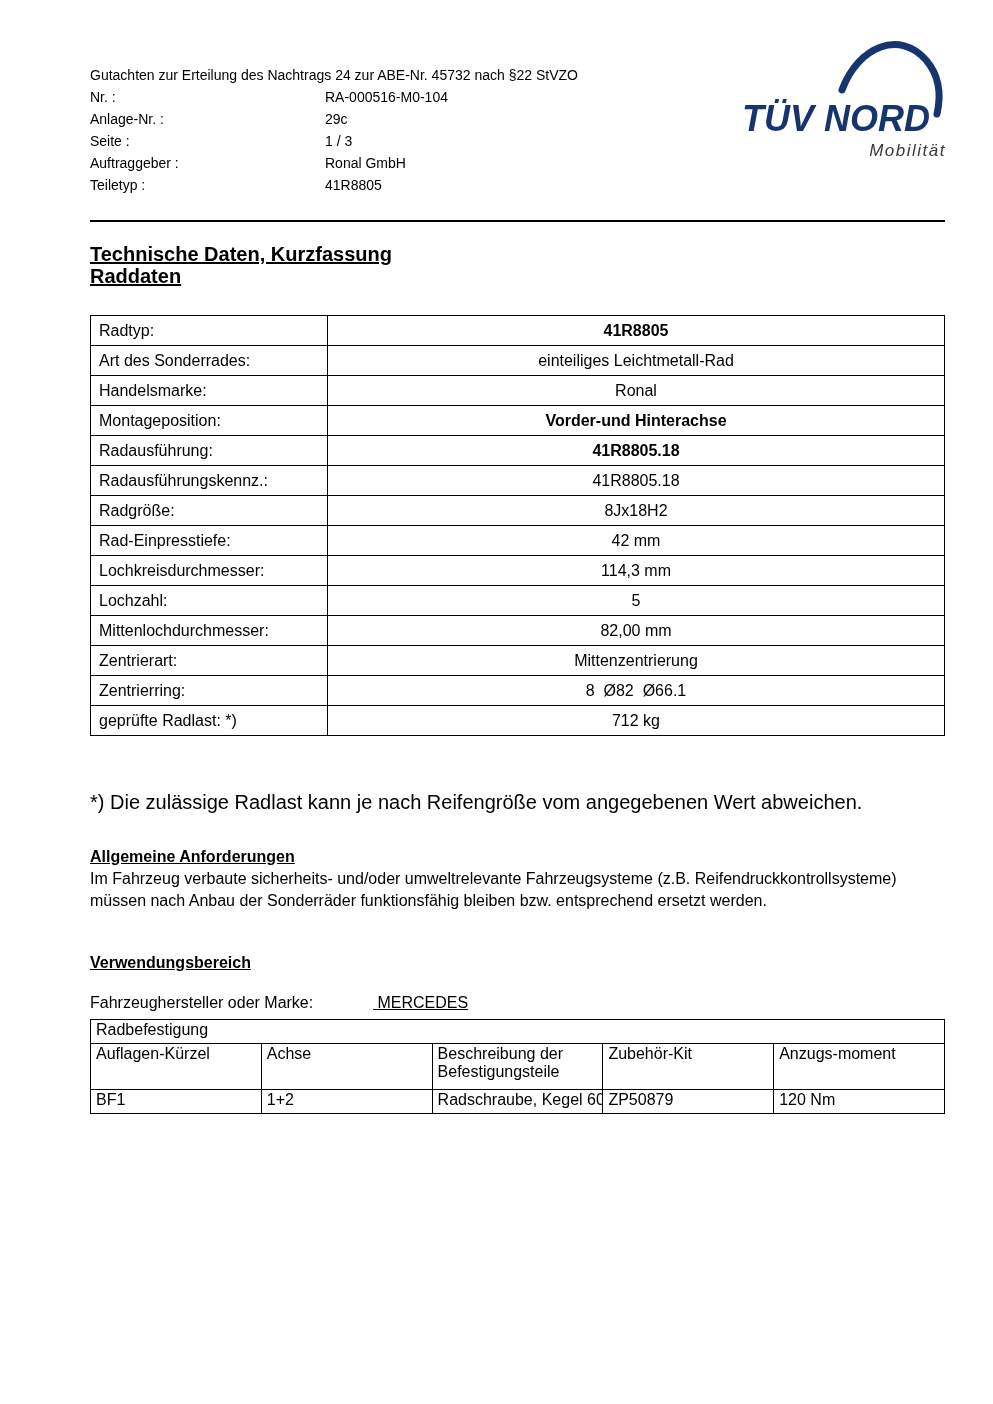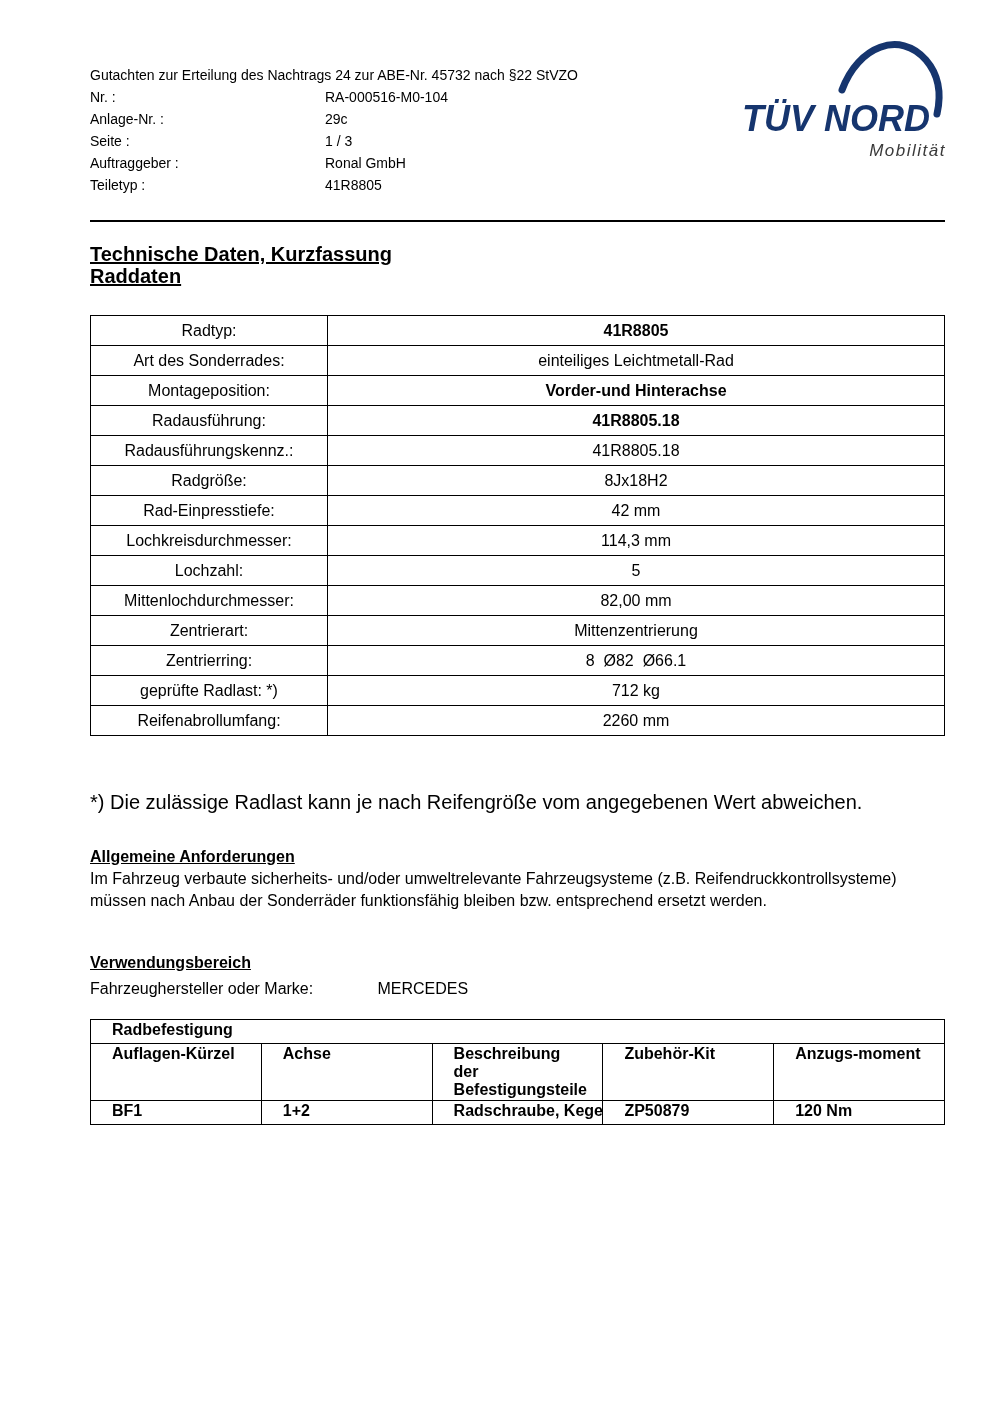--- a/index.html
+++ b/index.html
@@ -23,38 +23,38 @@
 
   .rule { position: absolute; top: 220px; left: 90px; width: 855px; height: 2px; background: #000; }
 
   
   .headings { position: absolute; top: 243px; left: 90px; font-size: 20px; line-height: 22px; }
   .h-bold-u { font-weight: bold; text-decoration: underline; }
 
   
   .rad-table { position: absolute; top: 315px; left: 90px; width: 855px; border-collapse: collapse; font-size: 16px; }
   .rad-table td { border: 1.5px solid #000; height: 30px; padding: 2px 8px; vertical-align: middle; }
-  .rad-table td.lbl { width: 237px; text-align: center; }
+  .rad-table td.lbl { width: 237px; text-align: left; }
   .rad-table td.val { text-align: center; }
   .b { font-weight: bold; }
 
   .footnote { position: absolute; top: 791px; left: 90px; font-size: 20px; }
 
   
   .anford { position: absolute; top: 846px; left: 90px; width: 812px; font-size: 16px; line-height: 22px; }
   .anford .body-text { margin-top: 0px; }
 
   
   .verwend { position: absolute; top: 952px; left: 90px; font-size: 16px; line-height: 22px; }
-  .verwend .vline { margin-top: 4px; }
+  .verwend .vline { margin-top: 18px; text-decoration: underline; }
   .vlabel { display: inline-block; width: 283px; }
 
   
   .bef-table { position: absolute; top: 1019px; left: 90px; width: 855px; border-collapse: collapse; font-size: 16px; table-layout: fixed; }
-  .bef-table td, .bef-table th { border: 1.5px solid #000; padding: 1px 21px; text-align: left; vertical-align: top; font-weight: bold; }
+  .bef-table td, .bef-table th { border: 1.5px solid #000; padding: 1px 5px; text-align: left; vertical-align: top; font-weight: normal; }
   .bef-table .c1 { width: 85px; }
   .bef-table .c2 { width: 57px; }
   .bef-table .c3 { width: 528px; }
   .bef-table .c4 { width: 110px; }
   .bef-table .c5 { width: 75px; }
   .bef-table .title-row td { height: 24px; }
   .bef-table .head-row td { height: 46px; }
   .bef-table .data-row td { height: 24px; white-space: nowrap; overflow: hidden; }
 
   svg text { font-family: "Liberation Sans", sans-serif; }
@@ -107,20 +107,24 @@
     <tbody>
       <tr>
         <td class="lbl">Radtyp:</td>
         <td class="val b">41R8805</td>
       </tr>
       <tr>
         <td class="lbl">Art des Sonderrades:</td>
         <td class="val">einteiliges Leichtmetall-Rad</td>
       </tr>
       <tr>
+        <td class="lbl">Handelsmarke:</td>
+        <td class="val">Ronal</td>
+      </tr>
+      <tr>
         <td class="lbl">Montageposition:</td>
         <td class="val b">Vorder-und Hinterachse</td>
       </tr>
       <tr>
         <td class="lbl">Radausführung:</td>
         <td class="val b">41R8805.18</td>
       </tr>
       <tr>
         <td class="lbl">Radausführungskennz.:</td>
         <td class="val">41R8805.18</td>
@@ -149,24 +153,20 @@
         <td class="lbl">Zentrierart:</td>
         <td class="val">Mittenzentrierung</td>
       </tr>
       <tr>
         <td class="lbl">Zentrierring:</td>
         <td class="val">8 &nbsp;Ø82 &nbsp;Ø66.1</td>
       </tr>
       <tr>
         <td class="lbl">geprüfte Radlast: *)</td>
         <td class="val">712 kg</td>
-      </tr>
-      <tr>
-        <td class="lbl">Reifenabrollumfang:</td>
-        <td class="val">2260 mm</td>
       </tr>
     </tbody>
   </table>
 
   <div class="footnote">*) Die zulässige Radlast kann je nach Reifengröße vom angegebenen Wert abweichen.</div>
 
   <div class="anford">
     <div class="h-bold-u">Allgemeine Anforderungen</div>
     <div class="body-text">Im Fahrzeug verbaute sicherheits- und/oder umweltrelevante Fahrzeugsysteme (z.B. Reifendruckkontrollsysteme) müssen nach Anbau der Sonderräder funktionsfähig bleiben bzw. entsprechend ersetzt werden.</div>
   </div>

